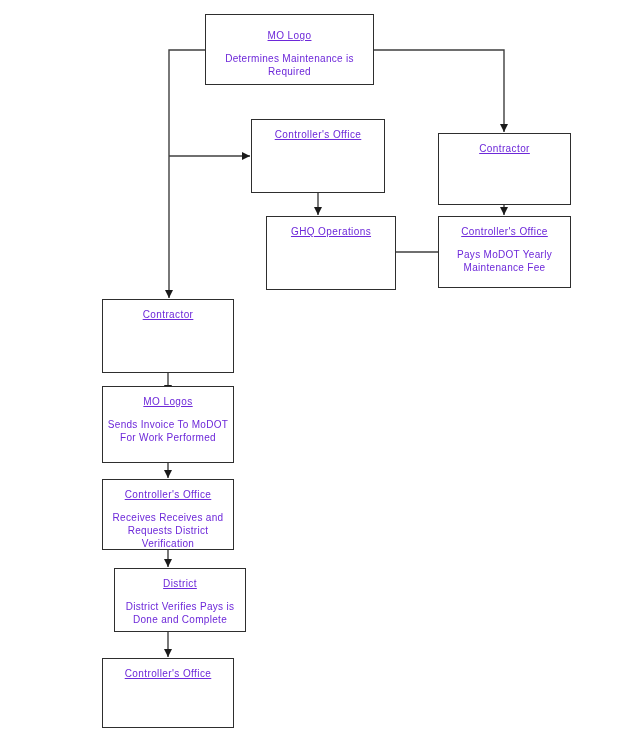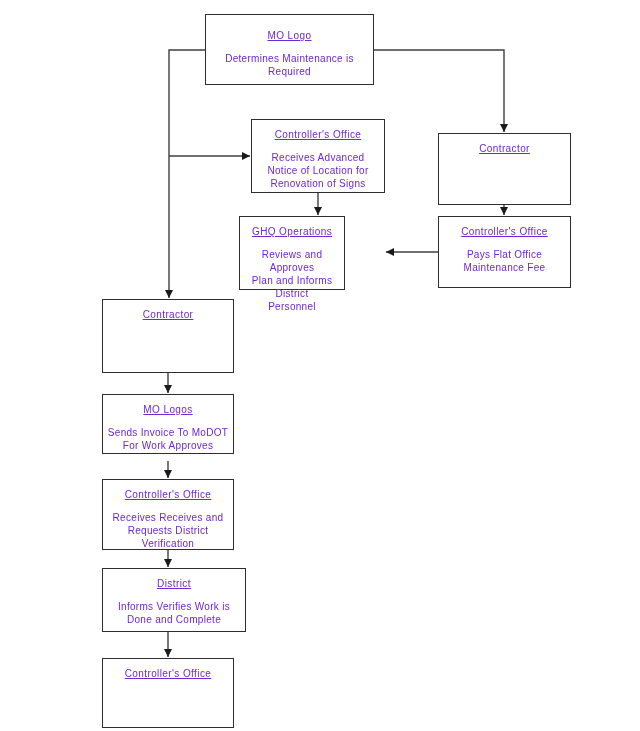--- a/index.html
+++ b/index.html
@@ -74,62 +74,56 @@
   </svg>
 
   <div class="node pad-lg" style="left:205px; top:14px; width:169px; height:71px">
     <div class="node-title">MO Logo</div>
     <div class="node-body">Determines Maintenance is
 Required</div>
   </div>
 
   <div class="node" style="left:251px; top:119px; width:134px; height:74px">
     <div class="node-title">Controller's Office</div>
-    <div class="node-body">Receives Advanced
-Notice of Location for
-Renovation of Signs</div>
   </div>
 
   <div class="node" style="left:438px; top:133px; width:133px; height:72px">
     <div class="node-title">Contractor</div>
   </div>
 
-  <div class="node" style="left:239px; top:216px; width:106px; height:74px">
+  <div class="node" style="left:266px; top:216px; width:130px; height:74px">
     <div class="node-title">GHQ  Operations</div>
-    <div class="node-body">Reviews and Approves
-Plan and Informs District
-Personnel</div>
   </div>
 
   <div class="node" style="left:438px; top:216px; width:133px; height:72px">
     <div class="node-title">Controller's Office</div>
-    <div class="node-body">Pays Flat Office
+    <div class="node-body">Pays MoDOT Yearly
 Maintenance Fee</div>
   </div>
 
   <div class="node" style="left:102px; top:299px; width:132px; height:74px">
     <div class="node-title">Contractor</div>
   </div>
 
-  <div class="node" style="left:102px; top:394px; width:132px; height:60px">
+  <div class="node" style="left:102px; top:386px; width:132px; height:77px">
     <div class="node-title">MO Logos</div>
     <div class="node-body">Sends Invoice To MoDOT
-For Work Approves</div>
+For Work Performed</div>
   </div>
 
   <div class="node" style="left:102px; top:479px; width:132px; height:71px">
     <div class="node-title">Controller's Office</div>
     <div class="node-body">Receives Receives and
 Requests District
 Verification</div>
   </div>
 
-  <div class="node" style="left:102px; top:568px; width:144px; height:64px">
+  <div class="node" style="left:114px; top:568px; width:132px; height:64px">
     <div class="node-title">District</div>
-    <div class="node-body">Informs Verifies Work is
+    <div class="node-body">District Verifies Pays is
 Done and Complete</div>
   </div>
 
   <div class="node" style="left:102px; top:658px; width:132px; height:70px">
     <div class="node-title">Controller's Office</div>
   </div>
 
 </div>
 
 </body></html>

